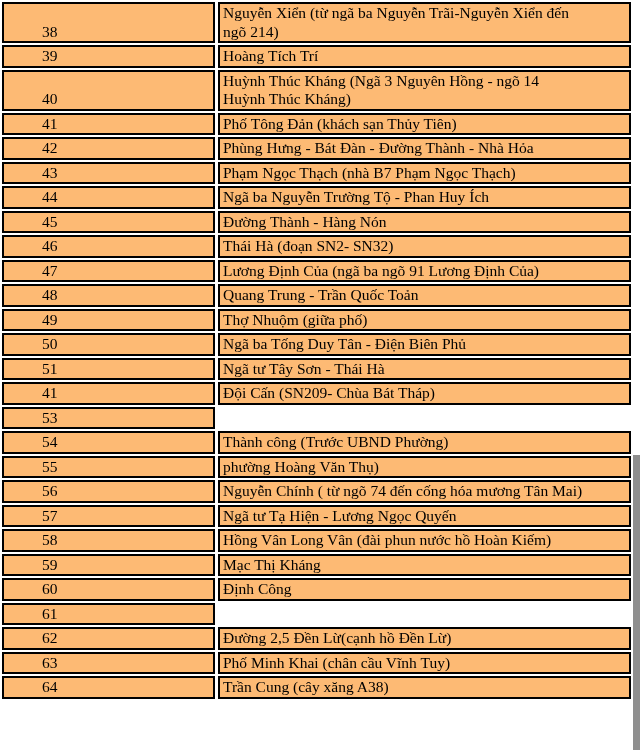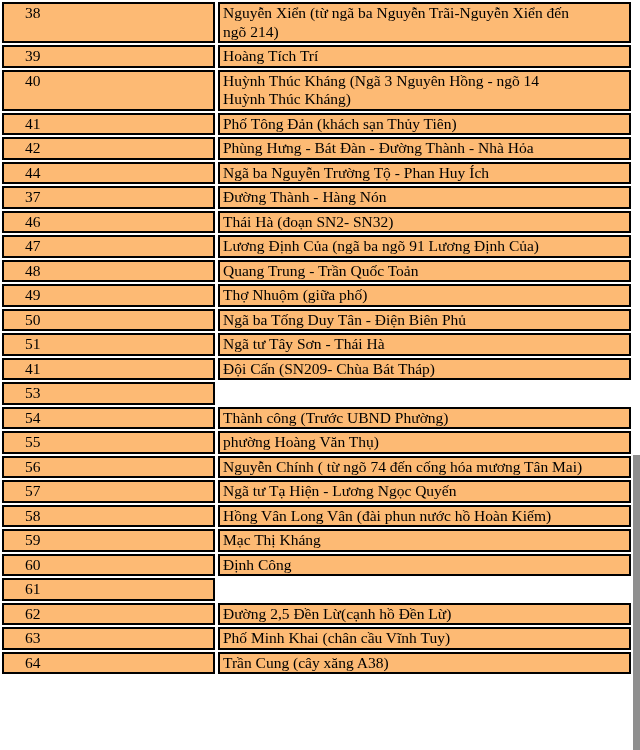--- a/index.html
+++ b/index.html
@@ -30,22 +30,22 @@
   .cell {
     border: 2px solid #000000;
     background: #fdba74;
     box-sizing: border-box;
     font-size: 15.5px;
     line-height: 18.5px;
   }
   .cell-num {
     width: 213px;
     display: flex;
-    align-items: flex-start;
-    padding-left: 21px;
+    align-items: flex-end;
+    padding-left: 38px;
   }
   .cell-text {
     width: 413px;
     padding-left: 3px;
     overflow: hidden;
   }
   .line {
     white-space: nowrap;
   }
   .scrollbar-thumb {
@@ -98,29 +98,37 @@
     <div class="row">
       <div class="cell cell-num">
         <span>42</span>
       </div>
       <div class="cell cell-text">
         <div class="line">Phùng Hưng - Bát Đàn - Đường Thành - Nhà Hỏa</div>
       </div>
     </div>
     <div class="row">
       <div class="cell cell-num">
+        <span>43</span>
+      </div>
+      <div class="cell cell-text">
+        <div class="line">Phạm Ngọc Thạch (nhà B7 Phạm Ngọc Thạch)</div>
+      </div>
+    </div>
+    <div class="row">
+      <div class="cell cell-num">
         <span>44</span>
       </div>
       <div class="cell cell-text">
         <div class="line">Ngã ba Nguyễn Trường Tộ - Phan Huy Ích</div>
       </div>
     </div>
     <div class="row">
       <div class="cell cell-num">
-        <span>37</span>
+        <span>45</span>
       </div>
       <div class="cell cell-text">
         <div class="line">Đường Thành - Hàng Nón</div>
       </div>
     </div>
     <div class="row">
       <div class="cell cell-num">
         <span>46</span>
       </div>
       <div class="cell cell-text">

